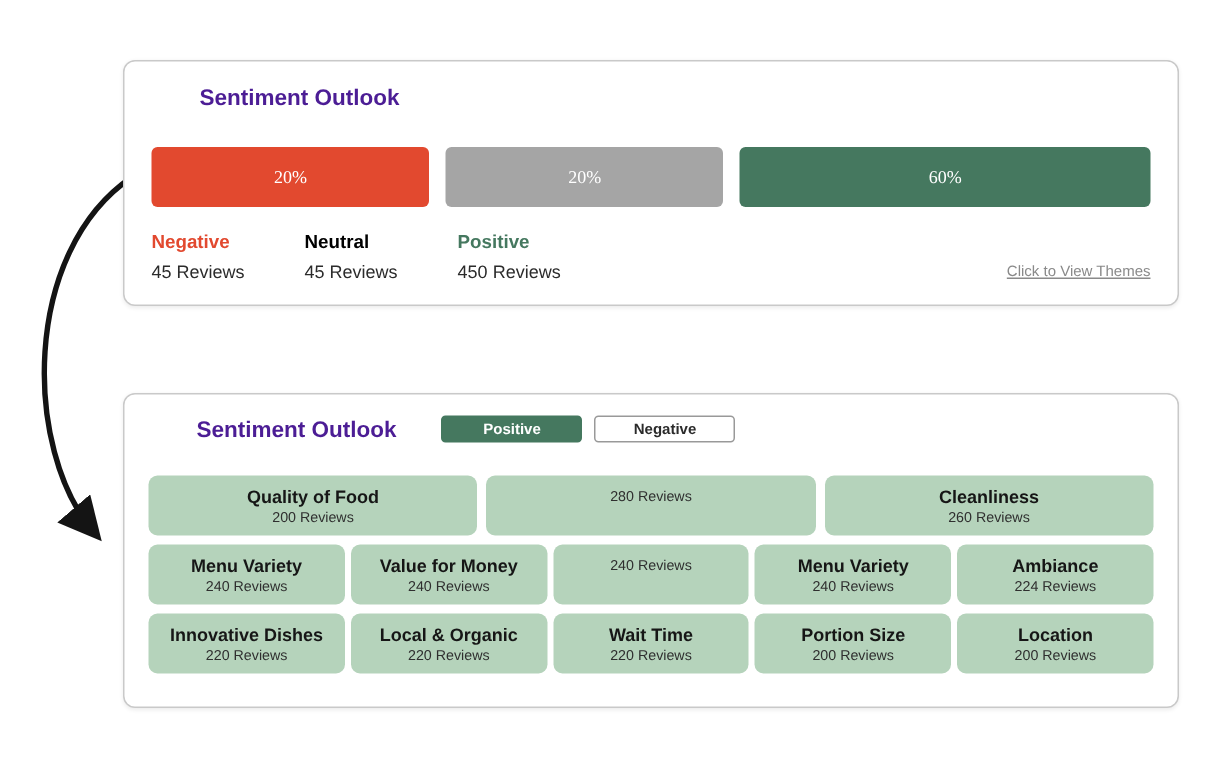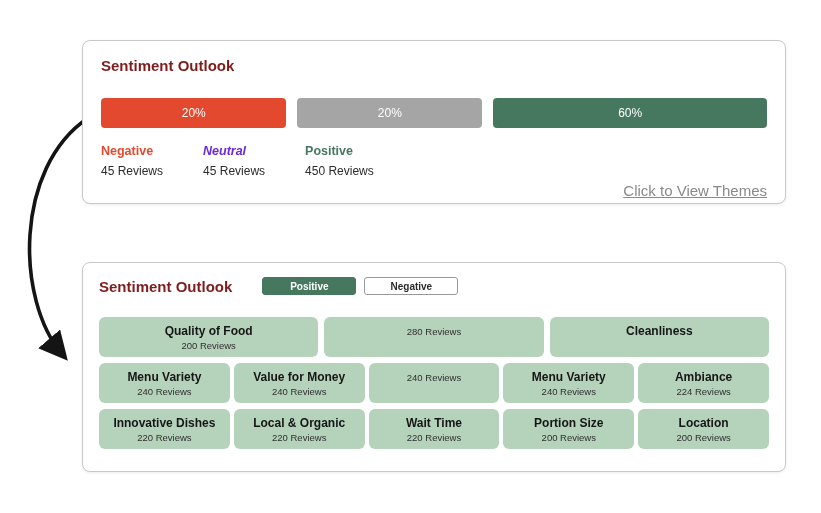--- a/index.html
+++ b/index.html
@@ -15,54 +15,55 @@
     position:absolute;
     left:82px;
     width:704px;
     background:#ffffff;
     border:1px solid #c9c9c9;
     border-radius:8px;
     box-shadow:0 1px 3px rgba(0,0,0,0.08);
   }
   .card-top { top:40px; height:164px; padding:16px 18px; }
   .card-bottom { top:262px; height:210px; padding:14px 16px; }
-  .card-title { font-size:15px; font-weight:700; color:#7f1d1d; }
+  .card-title { font-size:15px; font-weight:700; color:#4c1d95;margin-left:32px; }
 
   
   .bar {
     display:flex;
     gap:11px;
     margin-top:24px;
-    height:30px;
+    height:40px;
+    font-family:Liberation Serif, serif;
   }
   .seg {
     border-radius:4px;
     color:#ffffff;
     font-size:12px;
     display:flex;
     align-items:center;
     justify-content:center;
     cursor:pointer;
   }
   .seg-neg { width:28.8%; background:var(--negative,#e2492f); }
   .seg-neu { width:28.7%; background:var(--neutral,#a5a5a5); }
   .seg-pos { width:42.5%; background:var(--positive,#45785f); }
 
   .legend { display:flex; gap:40px; margin-top:16px; }
   .legend-label { font-size:12.5px; font-weight:700; }
   .legend-label.neg { color:var(--negative,#e2492f); }
-  .legend-label.neu { color:#6d28d9;font-style:italic; }
+  .legend-label.neu { color:#000000; }
   .legend-label.pos { color:var(--positive,#45785f); }
   .legend-count { font-size:12px; color:#2b2b2b; margin-top:6px; }
 
   .themes-link {
     position:absolute;
     right:18px;
-    bottom:4px;
-    font-size:15px;
+    bottom:16px;
+    font-size:10px;
     color:#8a8a8a;
     text-decoration:underline;
     cursor:pointer;
   }
 
   
   .bottom-header { display:flex; align-items:center; }
   .toggles { display:flex; gap:8px; margin-left:30px; }
   .toggle {
     font-family:inherit;
@@ -158,20 +159,21 @@
     <div class="grid3">
       <div class="chip">
         <div class="chip-title">Quality of Food</div>
         <div class="chip-sub">200 Reviews</div>
       </div>
       <div class="chip">
         <div class="chip-sub">280 Reviews</div>
       </div>
       <div class="chip">
         <div class="chip-title">Cleanliness</div>
+        <div class="chip-sub">260 Reviews</div>
       </div>
     </div>
 
     <div class="grid5">
       <div class="chip">
         <div class="chip-title">Menu Variety</div>
         <div class="chip-sub">240 Reviews</div>
       </div>
       <div class="chip">
         <div class="chip-title">Value for Money</div>

